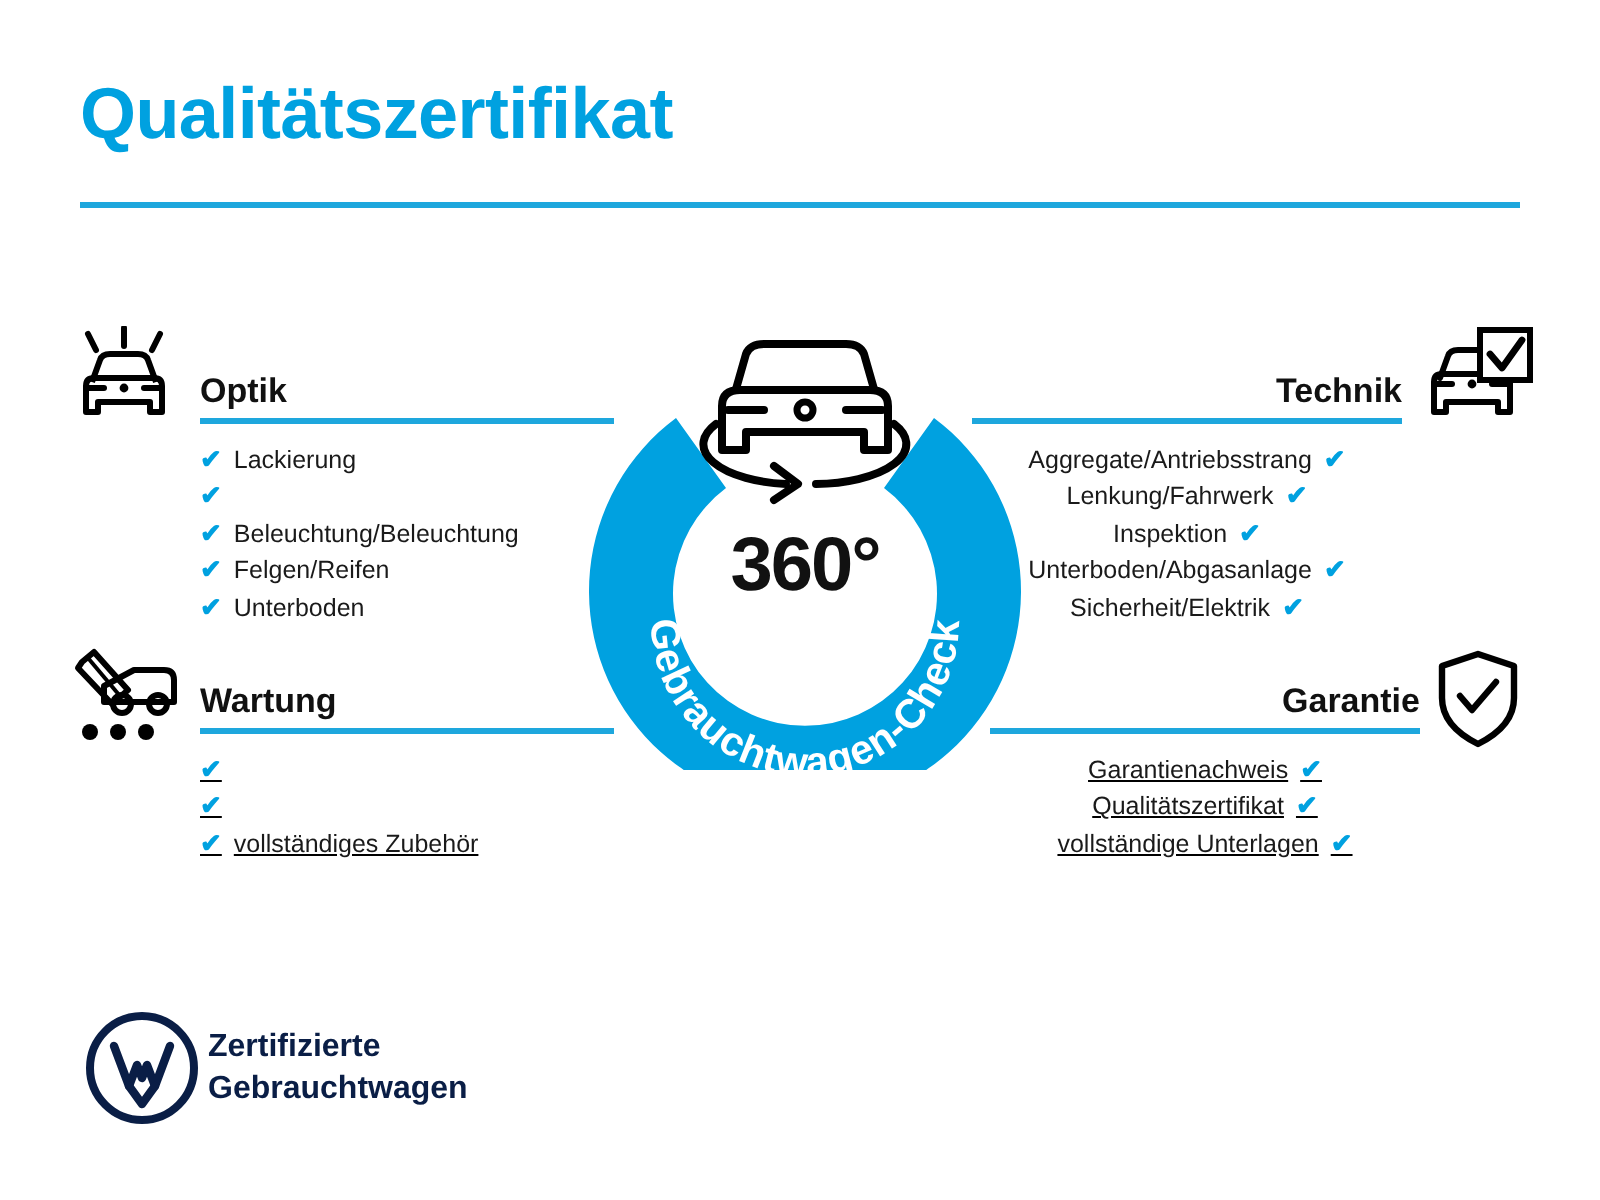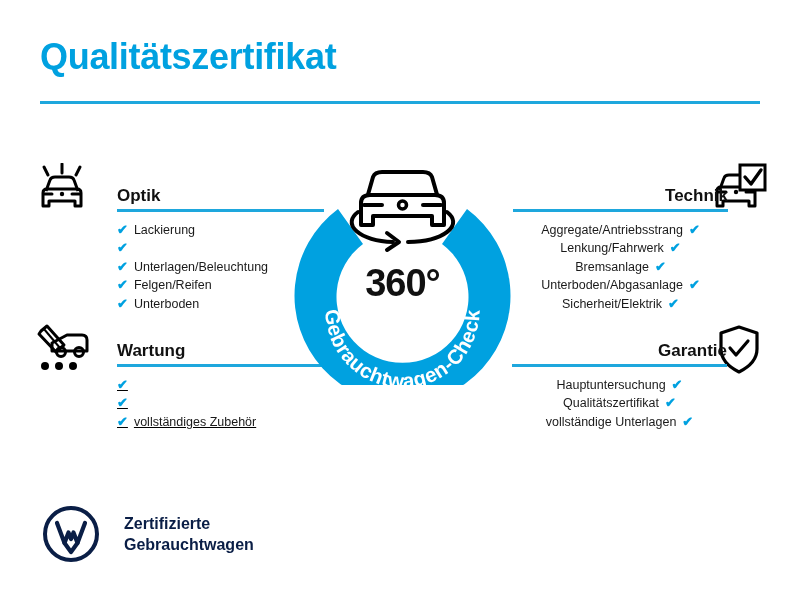--- a/index.html
+++ b/index.html
@@ -35,21 +35,20 @@
     left: 40px;
     top: 101px;
     width: 720px;
     height: 3px;
     background: #1ea7dd;
   }
 
   
   .section {
     position: absolute;
-    margin-left: 17px;
   }
   .sec-head {
     position: relative;
     height: 30px;
   }
   .sec-title {
     position: absolute;
     bottom: 6px;
     font-size: 17px;
     font-weight: bold;
@@ -91,22 +90,22 @@
 
   
   .right .sec-title { right: 0; }
   .right .sec-rule  { left: 0; right: 0; }
   .right .sec-list li { justify-content: center; }
   .right .check { margin-left: 6px; }
 
   
   #sec-optik    { left: 100px; top: 182px; width: 207px; }
   #sec-wartung  { left: 100px; top: 337px; width: 207px; text-decoration: underline; }
-  #sec-technik  { left: 496px; top: 182px; width: 215px; }
-  #sec-garantie { left: 495px; top: 337px; width: 215px; }
+  #sec-technik  { left: 486px; top: 182px; width: 215px; }
+  #sec-garantie { left: 495px; top: 337px; width: 215px; text-decoration: underline; }
 
   
   .sec-icon {
     position: absolute;
   }
   #icon-optik    { left: 34px;  top: 163px; }
   #icon-wartung  { left: 34px;  top: 321px; }
   #icon-technik  { left: 712px; top: 163px; }
   #icon-garantie { left: 716px; top: 324px; }
 
@@ -133,21 +132,21 @@
 
   
   .footer {
     position: absolute;
     left: 42px;
     top: 505px;
     display: flex;
     align-items: center;
   }
   .footer-text {
-    margin-left: 24px;
+    margin-left: 4px;
     font-size: 16px;
     font-weight: bold;
     color: #0a1e46;
     line-height: 21px;
     white-space: nowrap;
   }
 </style>
 </head>
 <body>
 
@@ -211,21 +210,21 @@
     <ul class="sec-list">
       <li>
           <span class="check">✔</span>
           <span>Lackierung</span>
         </li>
       <li>
           <span class="check">✔</span>
         </li>
       <li>
           <span class="check">✔</span>
-          <span>Unterlagen/Beleuchtung</span>
+          <span>Beleuchtung/Beleuchtung</span>
         </li>
       <li>
           <span class="check">✔</span>
           <span>Felgen/Reifen</span>
         </li>
       <li>
           <span class="check">✔</span>
           <span>Unterboden</span>
         </li>
     </ul>
@@ -258,42 +257,42 @@
     <ul class="sec-list">
       <li>
           <span>Aggregate/Antriebsstrang</span>
           <span class="check">✔</span>
         </li>
       <li>
           <span>Lenkung/Fahrwerk</span>
           <span class="check">✔</span>
         </li>
       <li>
-          <span>Bremsanlage</span>
+          <span>Inspektion</span>
           <span class="check">✔</span>
         </li>
       <li>
           <span>Unterboden/Abgasanlage</span>
           <span class="check">✔</span>
         </li>
       <li>
           <span>Sicherheit/Elektrik</span>
           <span class="check">✔</span>
         </li>
     </ul>
   </div>
 
   <div class="section right" id="sec-garantie">
     <div class="sec-head">
       <div class="sec-title">Garantie</div>
       <div class="sec-rule"></div>
     </div>
     <ul class="sec-list">
       <li>
-          <span>Hauptuntersuchung</span>
+          <span>Garantienachweis</span>
           <span class="check">✔</span>
         </li>
       <li>
           <span>Qualitätszertifikat</span>
           <span class="check">✔</span>
         </li>
       <li>
           <span>vollständige Unterlagen</span>
           <span class="check">✔</span>
         </li>

